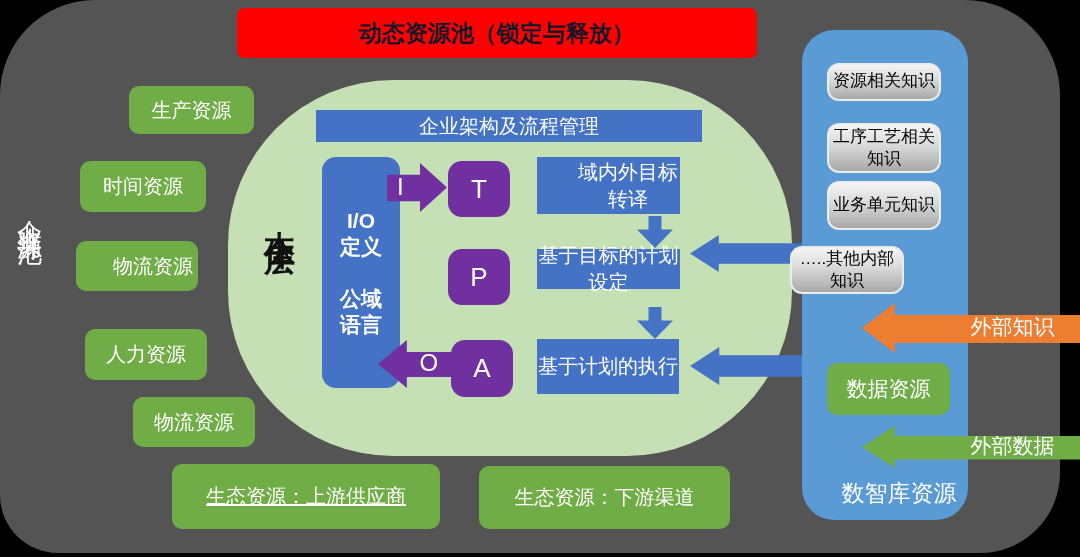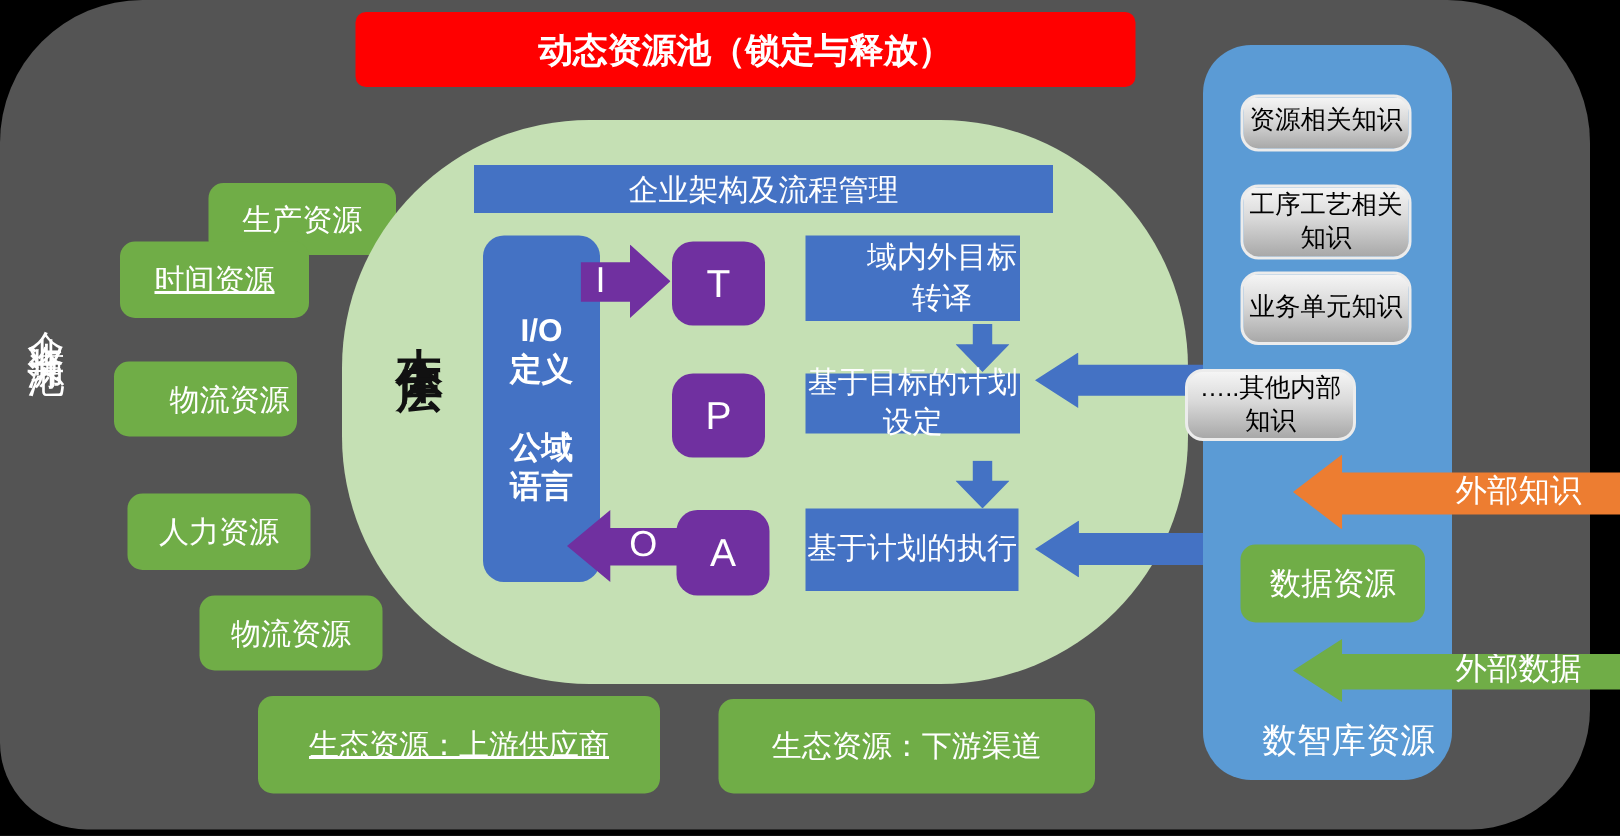--- a/index.html
+++ b/index.html
@@ -4,21 +4,21 @@
 <style>
   :root{
     --canvas:#545454; --red:#FF0000; --green:#70AD47; --lightgreen:#C5E0B4;
     --blue:#4472C4; --panelblue:#5B9BD5; --purple:#7030A0; --orange:#ED7D31;
   }
   html,body{margin:0;padding:0;background:#000;}
   body{font-family:"Liberation Sans","DejaVu Sans",sans-serif;}
   #stage{position:relative;width:1080px;height:557px;background:#000;overflow:hidden;}
   .abs{position:absolute;box-sizing:border-box;}
   #canvas-bg{left:0;top:0;width:1060px;height:553px;background:var(--canvas);border-radius:95px 95px 80px 58px;}
-  .banner{background:var(--red);border-radius:7px;color:#ffffff;font-size:23px;font-weight:bold;
+  .banner{background:var(--red);border-radius:7px;color:#0f172a;font-size:23px;font-weight:bold;
           display:flex;align-items:center;justify-content:center;}
   .vtext{writing-mode:vertical-rl;text-orientation:upright;color:#fff;letter-spacing:5px;}
   .green-box{background:var(--green);color:#fff;border-radius:10px;font-size:20px;
              display:flex;align-items:center;justify-content:center;text-align:center;}
   .blob{background:var(--lightgreen);border-radius:165px;}
   .blue-bar{background:var(--blue);color:#fff;font-size:20px;display:flex;align-items:center;justify-content:center;}
   .blue-box{background:var(--blue);color:#fff;font-size:20px;line-height:1.35;text-align:center;
             display:flex;align-items:center;justify-content:center;}
   .io-box{background:var(--blue);border-radius:14px;color:#fff;font-size:21px;line-height:26px;
           display:flex;align-items:center;justify-content:center;text-align:center;white-space:pre-line;}
@@ -41,22 +41,22 @@
 
 <div id="stage">
   <div class="abs" id="canvas-bg"></div>
 
   <div class="abs banner" style="left:237px;top:8px;width:520px;height:50px;">
     <span>动态资源池（锁定与释放）</span>
   </div>
 
   <div class="abs vtext" style="left:14px;top:200px;height:165px;font-size:25px;">企业资源池</div>
 
-  <div class="abs green-box" style="left:139px;top:86px;width:125px;height:48px;margin-top:36px;">生产资源</div>
-  <div class="abs green-box" style="left:80px;top:161px;width:126px;height:51px;text-decoration:underline;">时间资源</div>
+  <div class="abs green-box" style="left:129px;top:86px;width:125px;height:48px;">生产资源</div>
+  <div class="abs green-box" style="left:80px;top:161px;width:126px;height:51px;">时间资源</div>
   <div class="abs green-box" style="left:76px;top:241px;width:122px;height:50px;padding-left:32px;">物流资源</div>
   <div class="abs green-box" style="left:85px;top:329px;width:122px;height:51px;">人力资源</div>
   <div class="abs green-box" style="left:133px;top:397px;width:122px;height:50px;">物流资源</div>
 
   <div class="abs green-box" style="left:172px;top:464px;width:268px;height:65px;text-decoration:underline;">生态资源：上游供应商</div>
   <div class="abs green-box" style="left:479px;top:466px;width:251px;height:63px;">生态资源：下游渠道</div>
 
   <div class="abs blob" style="left:228px;top:80px;width:564px;height:376px;"></div>
   <div class="abs vtext" style="left:258px;top:206px;height:120px;font-size:31px;color:#111;font-weight:600;letter-spacing:8px;">本体层</div>
 

